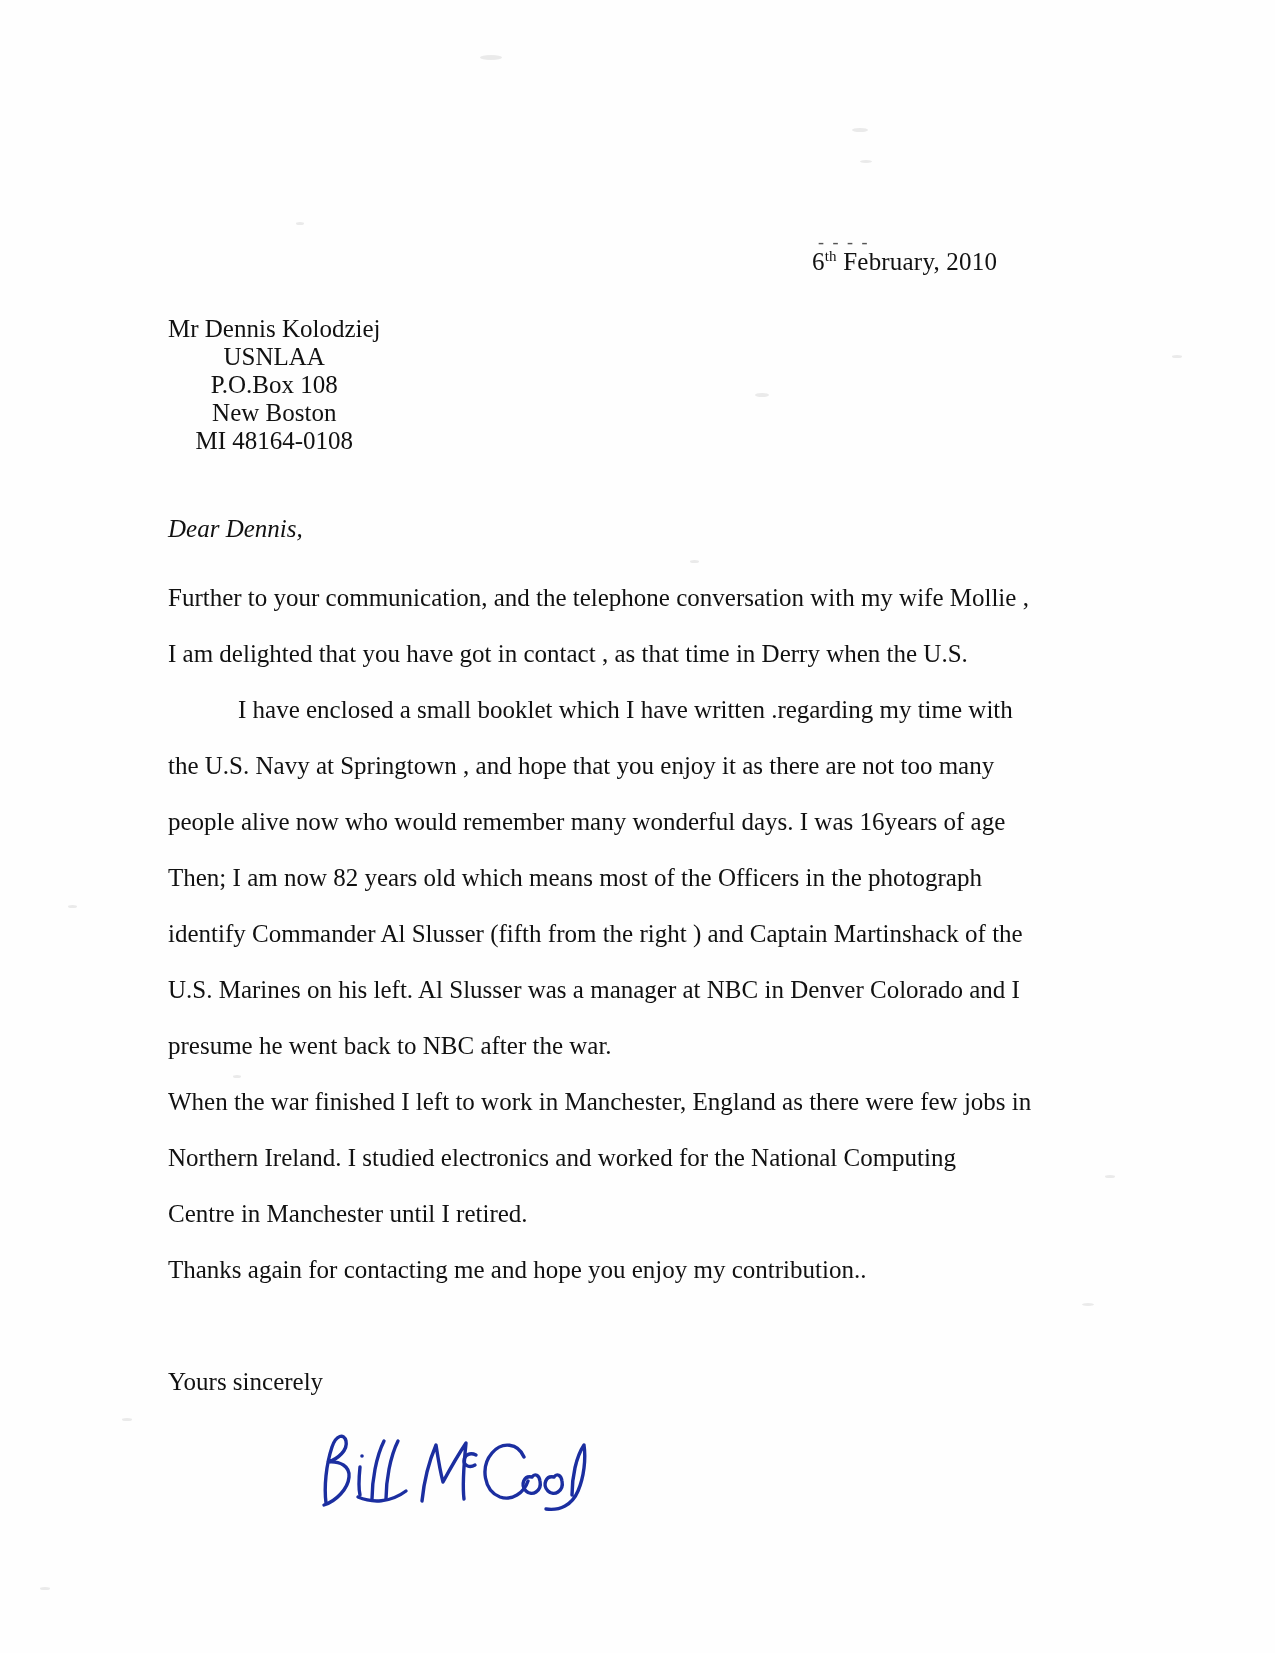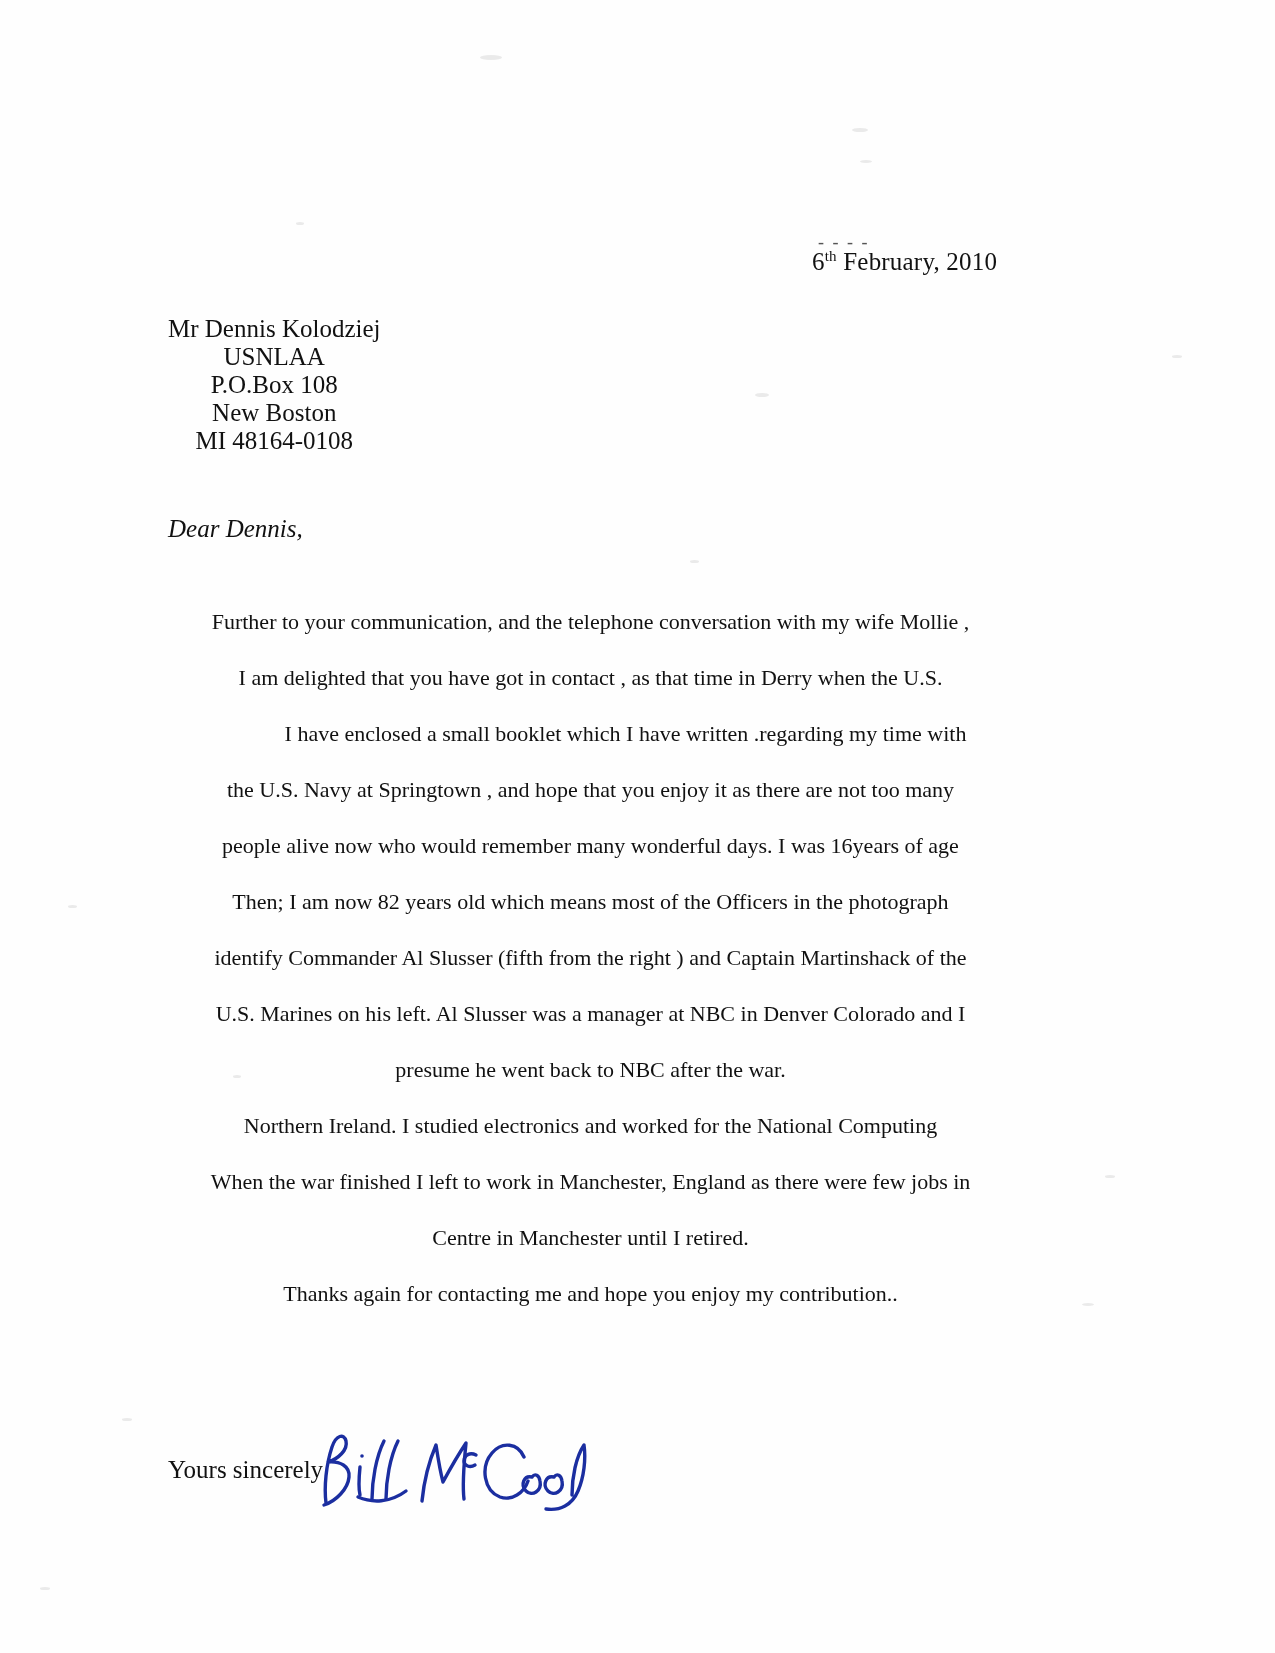--- a/index.html
+++ b/index.html
@@ -62,38 +62,37 @@
   .salutation {
     position: absolute;
     top: 515px;
     left: 168px;
     font-size: 25px;
     font-style: italic;
   }
 
   .body-block {
     position: absolute;
-    top: 594px;
+    top: 570px;
     left: 168px;
     width: 845px;
-    font-size: 22px;
-    text-align: center;
+    font-size: 25px;
   }
   .body-block p {
     margin: 0;
     line-height: 56px;
     white-space: nowrap;
   }
   .body-block p.indent {
     text-indent: 70px;
   }
 
   .closing {
     position: absolute;
-    top: 1456px;
+    top: 1368px;
     left: 168px;
     font-size: 25px;
   }
 
   .signature {
     position: absolute;
     top: 1425px;
     left: 310px;
     width: 290px;
     height: 95px;
@@ -140,22 +139,22 @@
   <div class="body-block">
     <p>Further to your communication, and the telephone conversation  with my wife Mollie ,</p>
     <p>I am delighted that you have got in contact , as that time in Derry when the U.S.</p>
     <p class="indent">I have enclosed a small booklet which I have written .regarding my time with</p>
     <p>the U.S. Navy at Springtown , and hope that you enjoy it as there are not too many</p>
     <p>people alive now who would remember many wonderful days.  I was 16years of age</p>
     <p>Then;  I am now 82 years old which means most of the Officers  in the photograph</p>
     <p>identify Commander Al  Slusser  (fifth from the right ) and Captain Martinshack of the</p>
     <p>U.S. Marines  on his left.   Al Slusser was a manager at NBC in Denver Colorado and I</p>
     <p>presume he went back to NBC  after the war.</p>
+    <p>When the war finished  I left to work in Manchester, England as there were few jobs in</p>
     <p>Northern Ireland.    I studied electronics and worked for the National Computing</p>
-    <p>When the war finished  I left to work in Manchester, England as there were few jobs in</p>
     <p>Centre in Manchester until I retired.</p>
     <p>Thanks again for contacting me and hope you enjoy my contribution..</p>
   </div>
 
   <div class="closing">Yours sincerely</div>
 
   <div class="signature" title="Bill McCool">
     <svg width="290" height="95" viewBox="0 0 290 95" fill="none" xmlns="http://www.w3.org/2000/svg">
       <g stroke="#1b2ea0" stroke-width="3.4" stroke-linecap="round" stroke-linejoin="round" fill="none">
 

